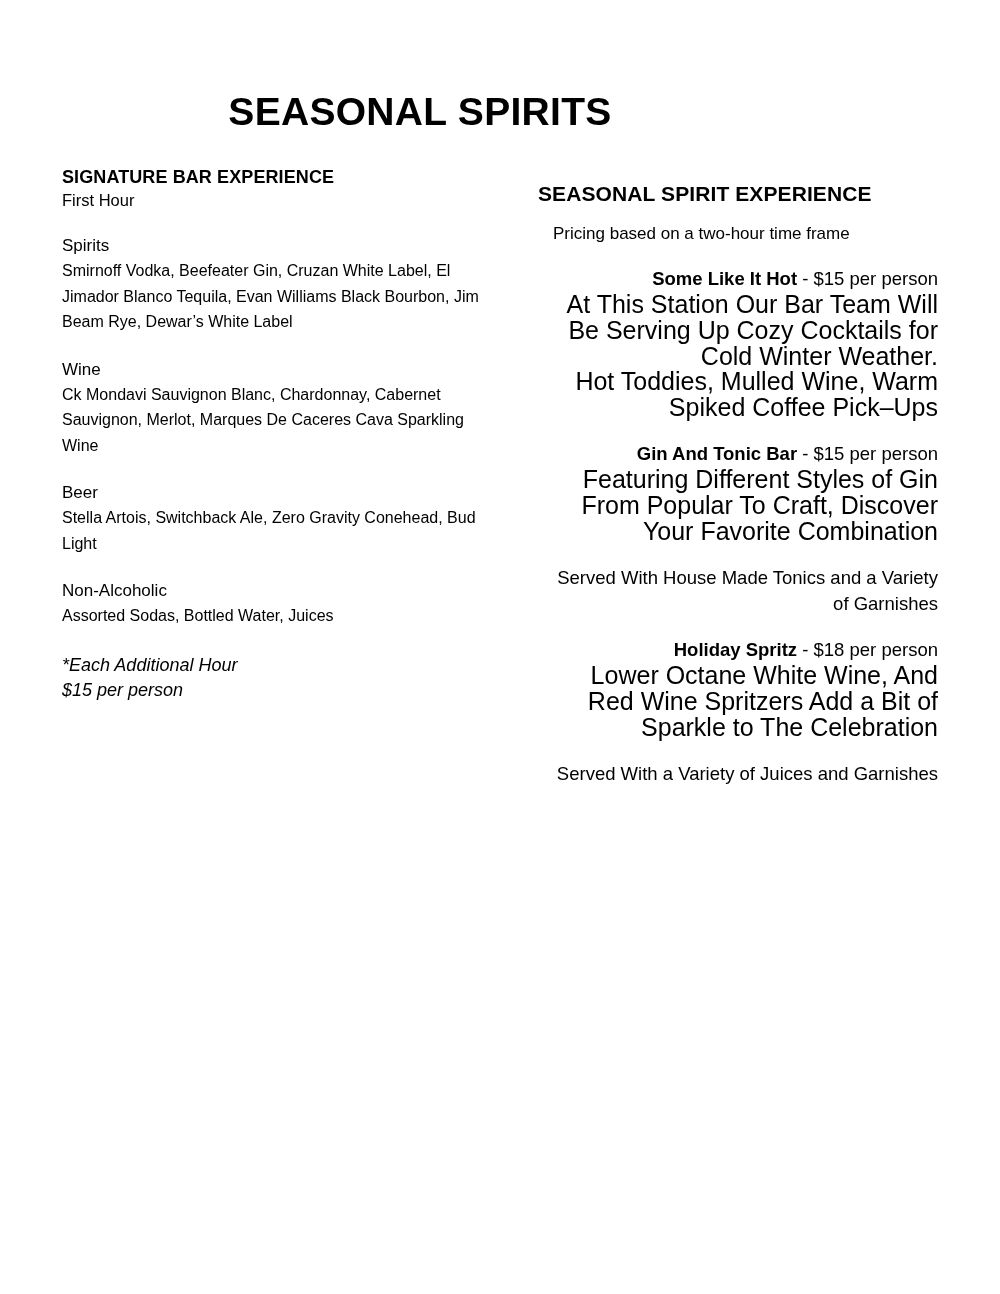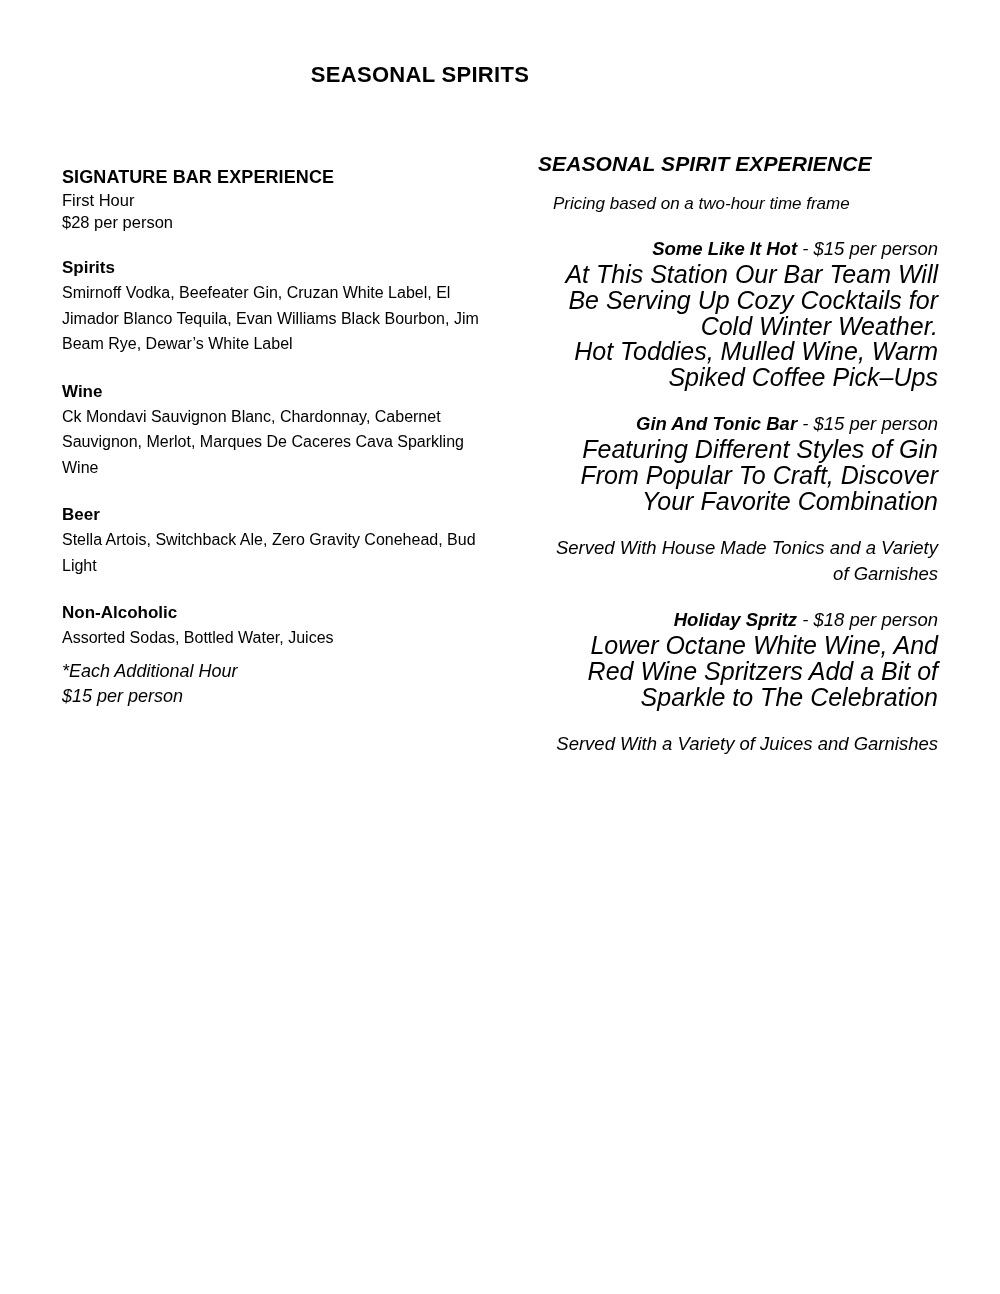--- a/index.html
+++ b/index.html
@@ -18,74 +18,73 @@
 
   .page {
     position: absolute;
     inset: 0;
     background: #ffffff;
   }
 
   
   .doc-title {
     position: absolute;
-    top: 40px;
+    top: 66px;
     left: 0;
     width: 840px;
     text-align: center;
-    font-size: 22px;
+    font-size: 39px;
     font-weight: bold;
     letter-spacing: 0.3px;
     line-height: 40px;
   }
 
   
   .col-left {
     position: absolute;
     top: 165px;
     left: 62px;
     width: 420px;
   }
   .col-right {
     position: absolute;
-    top: 150px;
+    top: 180px;
     left: 538px;
     width: 400px;
-    font-style: italic;
   }
 
   
   .col-left .section-title {
     font-size: 18px;
     font-weight: bold;
     line-height: 24px;
     letter-spacing: 0.1px;
     margin: 0;
   }
   .col-left .subline {
     font-size: 16.5px;
     line-height: 22px;
     margin: 0;
   }
   .col-left .group {
     margin-top: 22px;
   }
   .col-left .group-head {
     font-size: 17px;
-    font-weight: bold;
+    font-weight: normal;
     line-height: 25px;
     margin: 0;
   }
   .col-left .group-body {
     font-size: 16px;
     line-height: 25.5px;
     margin: 0;
   }
   .col-left .note {
-    margin-top: 8px;
+    margin-top: 24px;
     font-size: 18px;
     font-style: italic;
     line-height: 25.5px;
   }
   .col-left .note div {
     white-space: nowrap;
   }
 
   
   .col-right .section-title {
@@ -127,21 +126,20 @@
 <body>
 
 <div class="page">
 
   <h1 class="doc-title">SEASONAL SPIRITS</h1>
 
   <div class="col-left">
 
     <div class="section-title">SIGNATURE BAR EXPERIENCE</div>
     <div class="subline">First Hour</div>
-    <div class="subline">$28 per person</div>
 
     <div class="group">
       <div class="group-head">Spirits</div>
       <div class="group-body">Smirnoff Vodka, Beefeater Gin, Cruzan White Label, El Jimador Blanco Tequila, Evan Williams Black Bourbon, Jim Beam Rye, Dewar’s White Label</div>
     </div>
 
     <div class="group">
       <div class="group-head">Wine</div>
       <div class="group-body">Ck Mondavi Sauvignon Blanc, Chardonnay, Cabernet Sauvignon, Merlot, Marques De Caceres Cava Sparkling Wine</div>
     </div>

